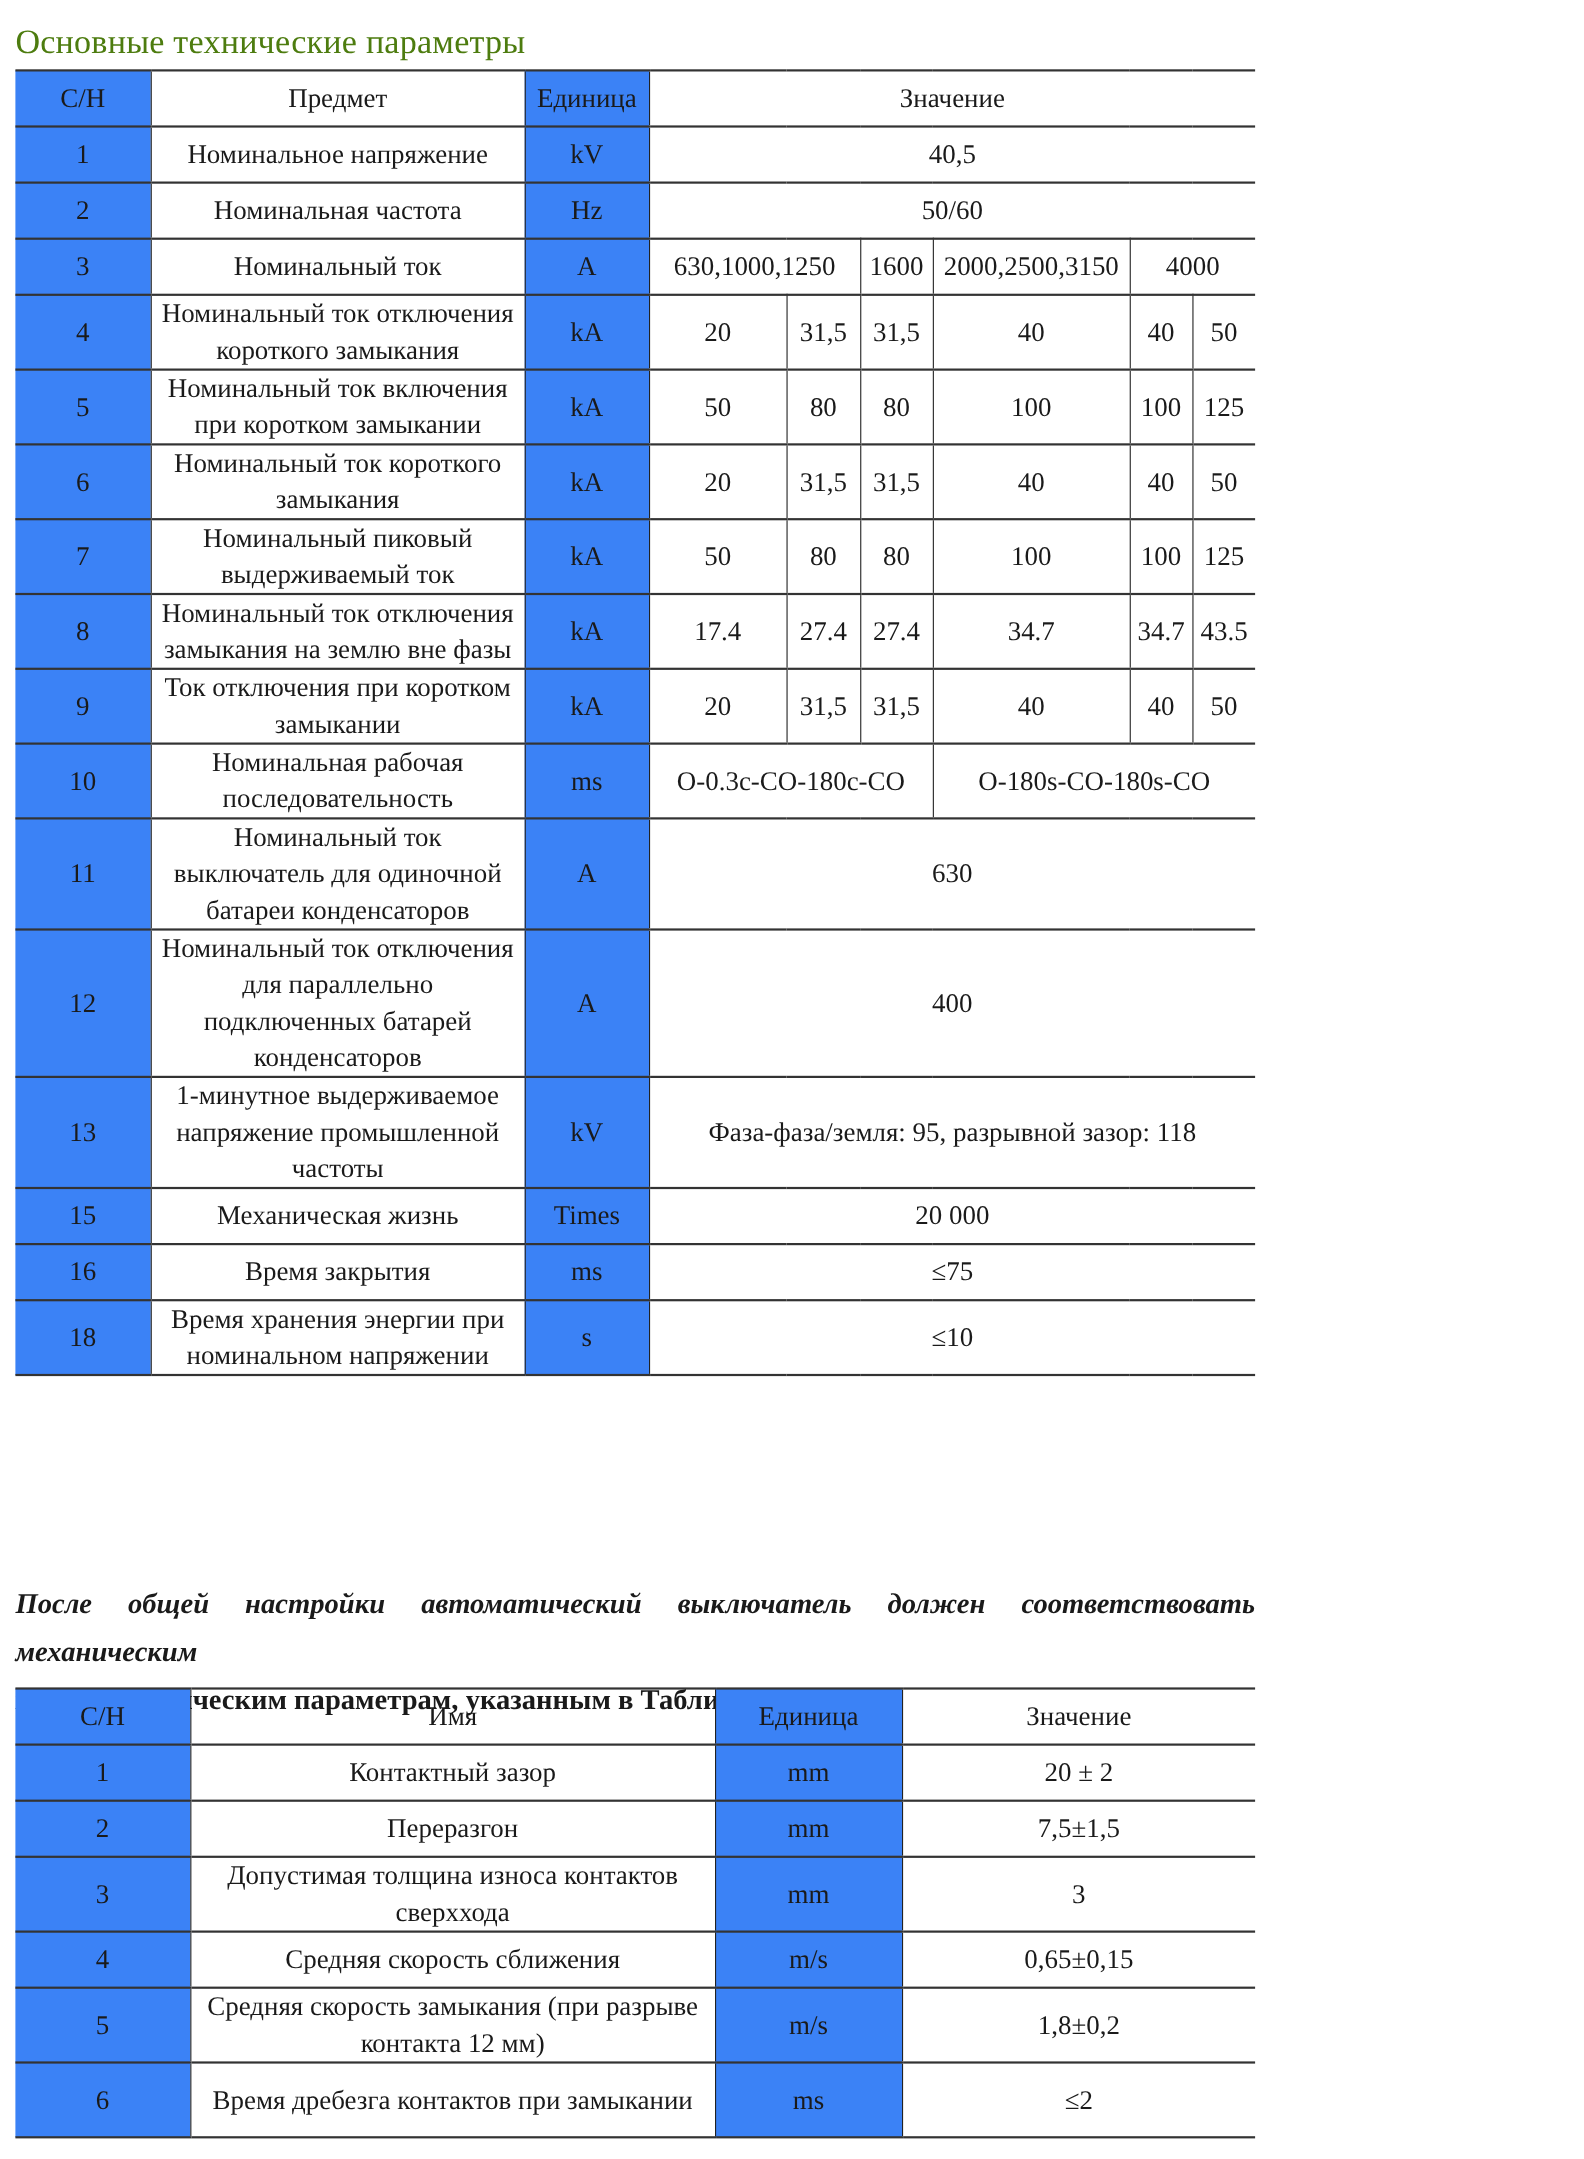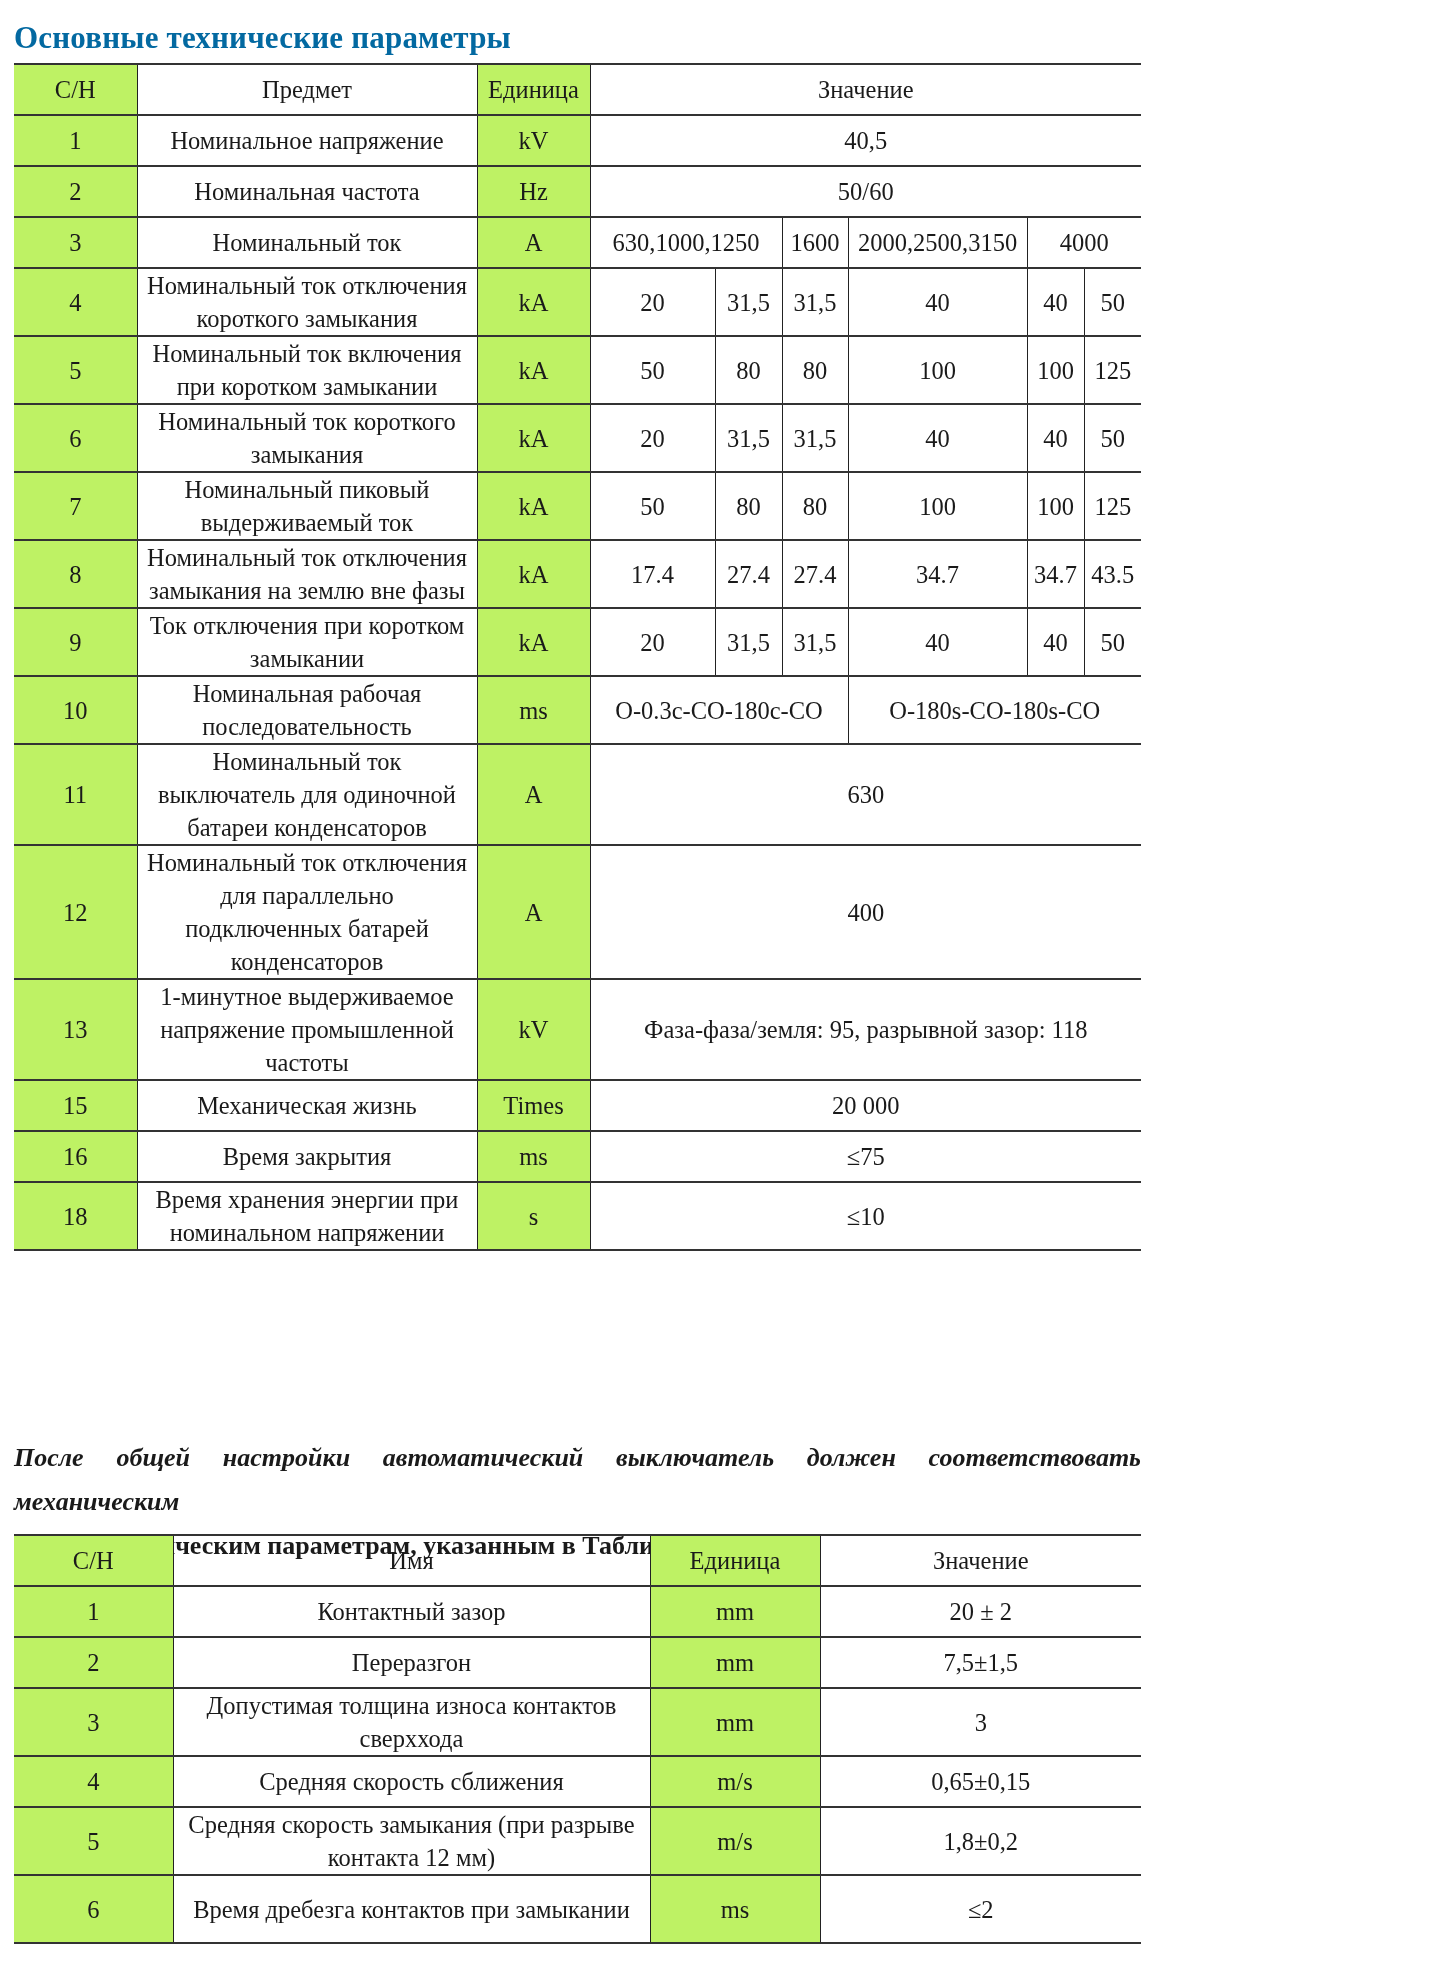--- a/index.html
+++ b/index.html
@@ -1,22 +1,22 @@
 <!DOCTYPE html>
 <html><head>
 <meta charset="utf-8">
 <style>
   html, body { margin: 0; padding: 0; background: #ffffff; }
   body { width: 1440px; height: 1963px; position: relative; font-family: "Liberation Serif", "DejaVu Serif", serif; color: #1a1a1a; }
-  .title { position: absolute; left: 14px; top: 20px; font-size: 31px; font-weight: bold; color: #0369a1; letter-spacing: 0.2px; }
+  .title { position: absolute; left: 14px; top: 20px; font-size: 31px; font-weight: normal; color: #4d7c0f; letter-spacing: 0.2px; }
   table { border-collapse: collapse; table-layout: fixed; position: absolute; left: 14px; }
   td { text-align: center; vertical-align: middle; font-size: 24.5px; line-height: 33px; padding: 0 4px; border-top: 2.5px solid #333; border-bottom: 2.5px solid #333; border-left: 1.5px solid #222; border-right: 1.5px solid #222; }
   td.first { border-left: none; }
   td.last { border-right: none; }
-  td.g { background: #bef264; }
+  td.g { background: #3b82f6; }
   #t1 { top: 63px; width: 1127px; }
   #t2 { top: 1534px; width: 1127px; }
   .h51 { height: 51px; }
   .h69 { height: 68px; }
   .h101 { height: 101px; }
   .para { position: absolute; left: 14px; top: 1436px; width: 1127px; font-size: 26px; font-weight: bold; line-height: 44px; text-align: justify; text-align-last: left; }
   .para span { display: block; }
   .para .l1 { text-align: justify; text-align-last: justify; font-style: italic; }
 </style>
 </head>

